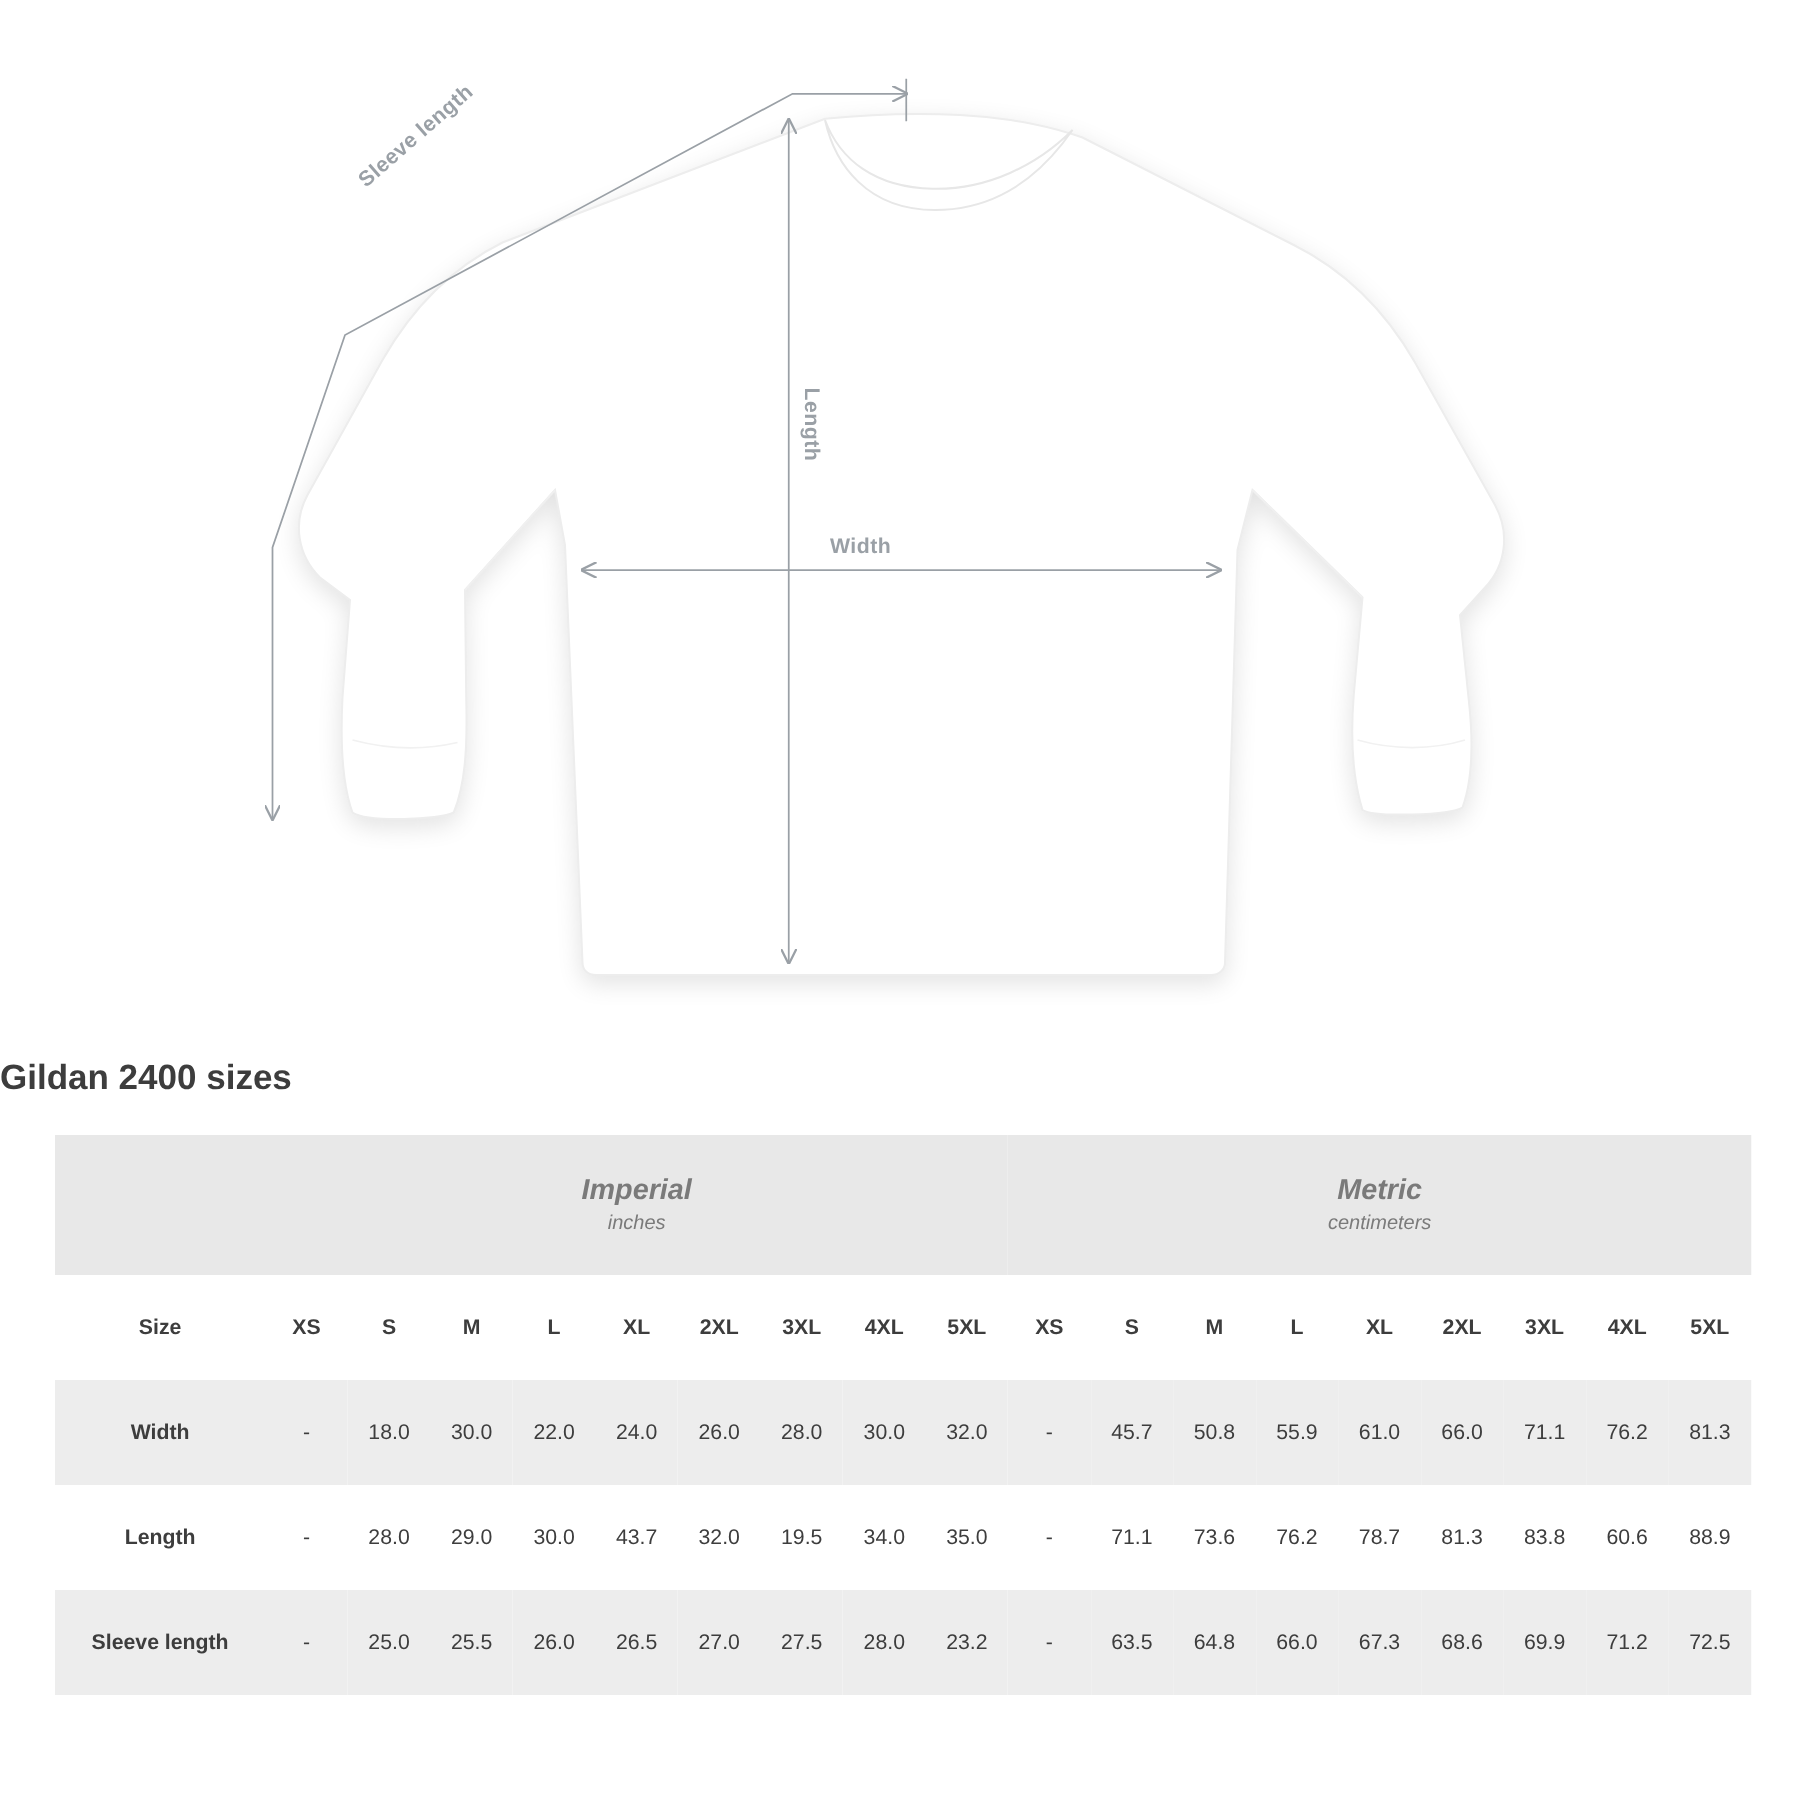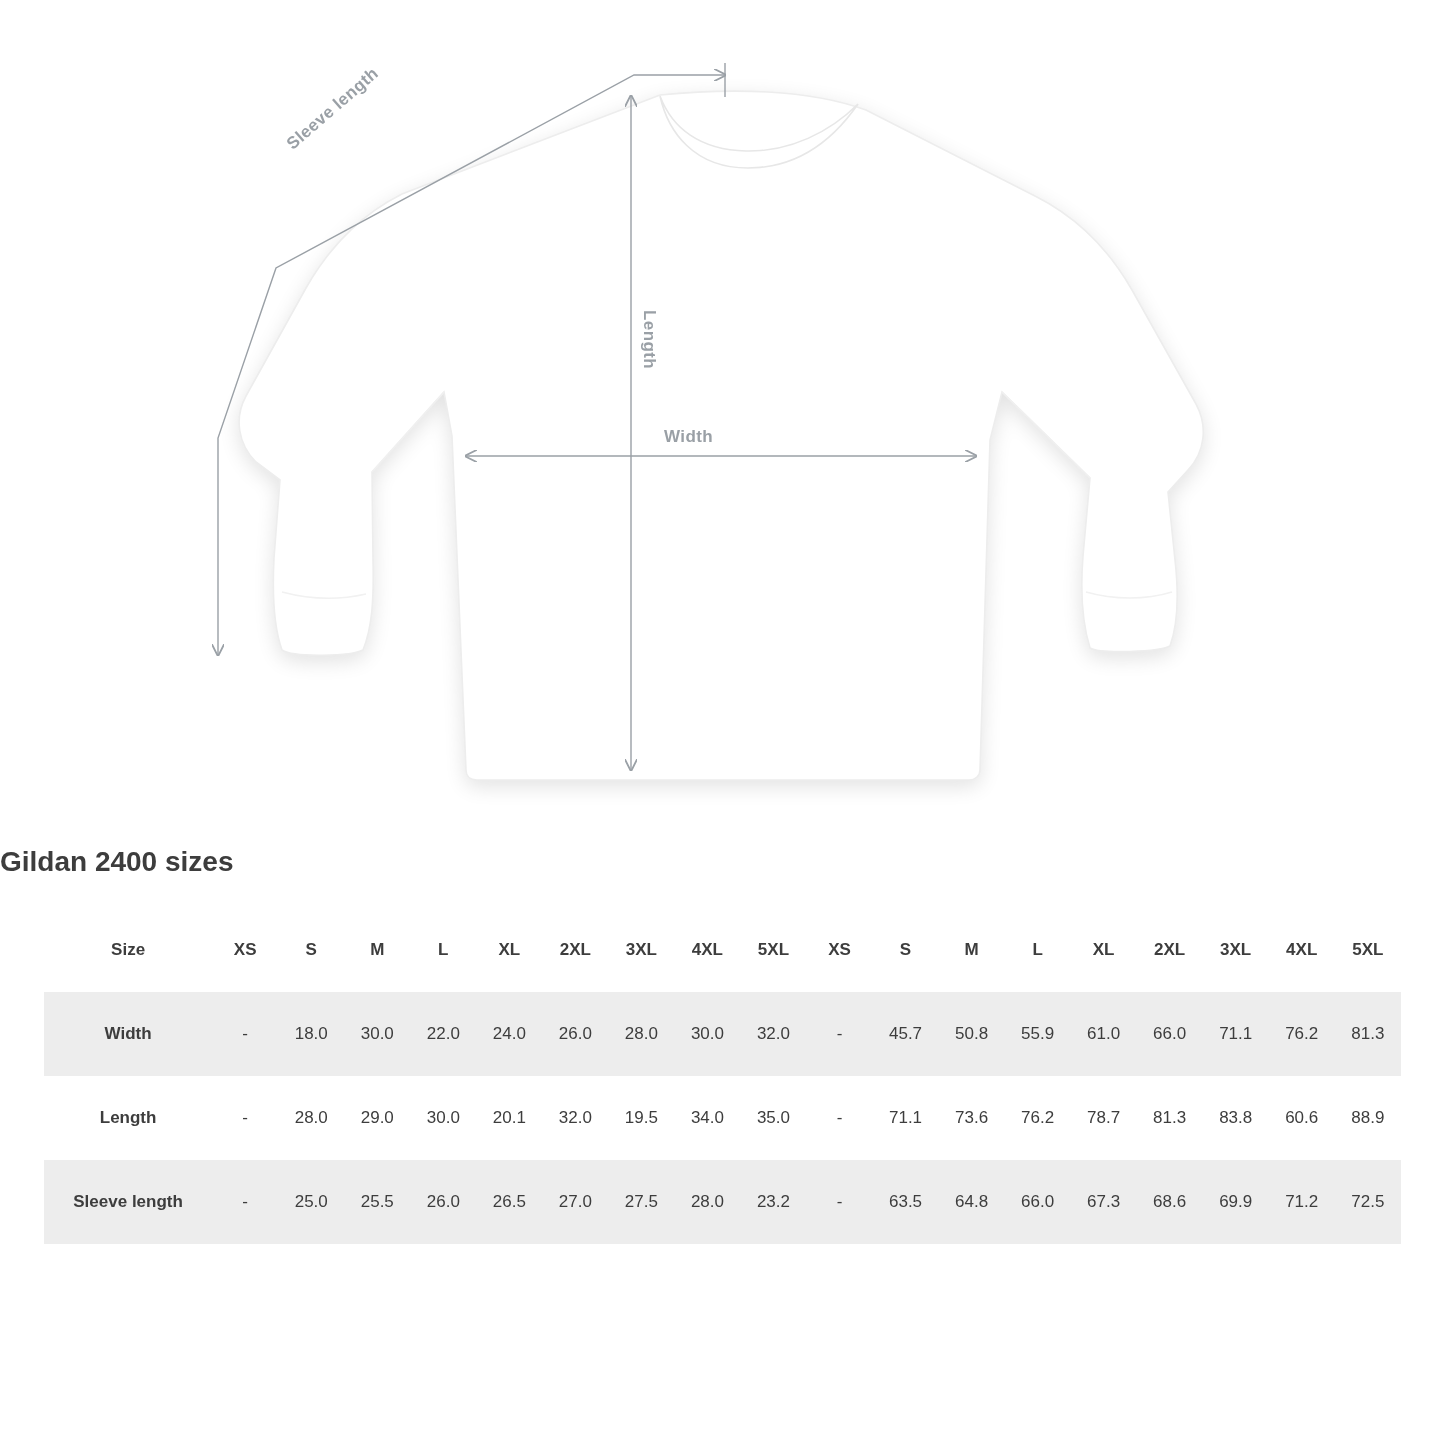--- a/index.html
+++ b/index.html
@@ -224,20 +224,31 @@
         <col class="size-col">
         <col class="size-col">
         <col class="size-col">
       <col class="size-col">
         <col class="size-col">
         <col class="size-col">
         <col class="size-col">
         <col class="size-col">
     </colgroup>
     <tbody>
+      <tr class="unit-row">
+        <td></td>
+        <td colspan="9">
+          <div class="unit-name">Imperial</div>
+          <div class="unit-sub">inches</div>
+        </td>
+        <td colspan="9">
+          <div class="unit-name">Metric</div>
+          <div class="unit-sub">centimeters</div>
+        </td>
+      </tr>
       <tr class="head-row">
         <td>Size</td>
         <td>XS</td>
         <td>S</td>
         <td>M</td>
         <td>L</td>
         <td>XL</td>
         <td>2XL</td>
         <td>3XL</td>
         <td>4XL</td>
@@ -274,21 +285,21 @@
         <td>76.2</td>
         <td>81.3</td>
       </tr>
 
       <tr class="data-row row-plain">
         <td class="rowlabel">Length</td>
         <td>-</td>
         <td>28.0</td>
         <td>29.0</td>
         <td>30.0</td>
-        <td>20.1</td>
+        <td>43.7</td>
         <td>32.0</td>
         <td>19.5</td>
         <td>34.0</td>
         <td>35.0</td>
         <td>-</td>
         <td>71.1</td>
         <td>73.6</td>
         <td>76.2</td>
         <td>78.7</td>
         <td>81.3</td>

